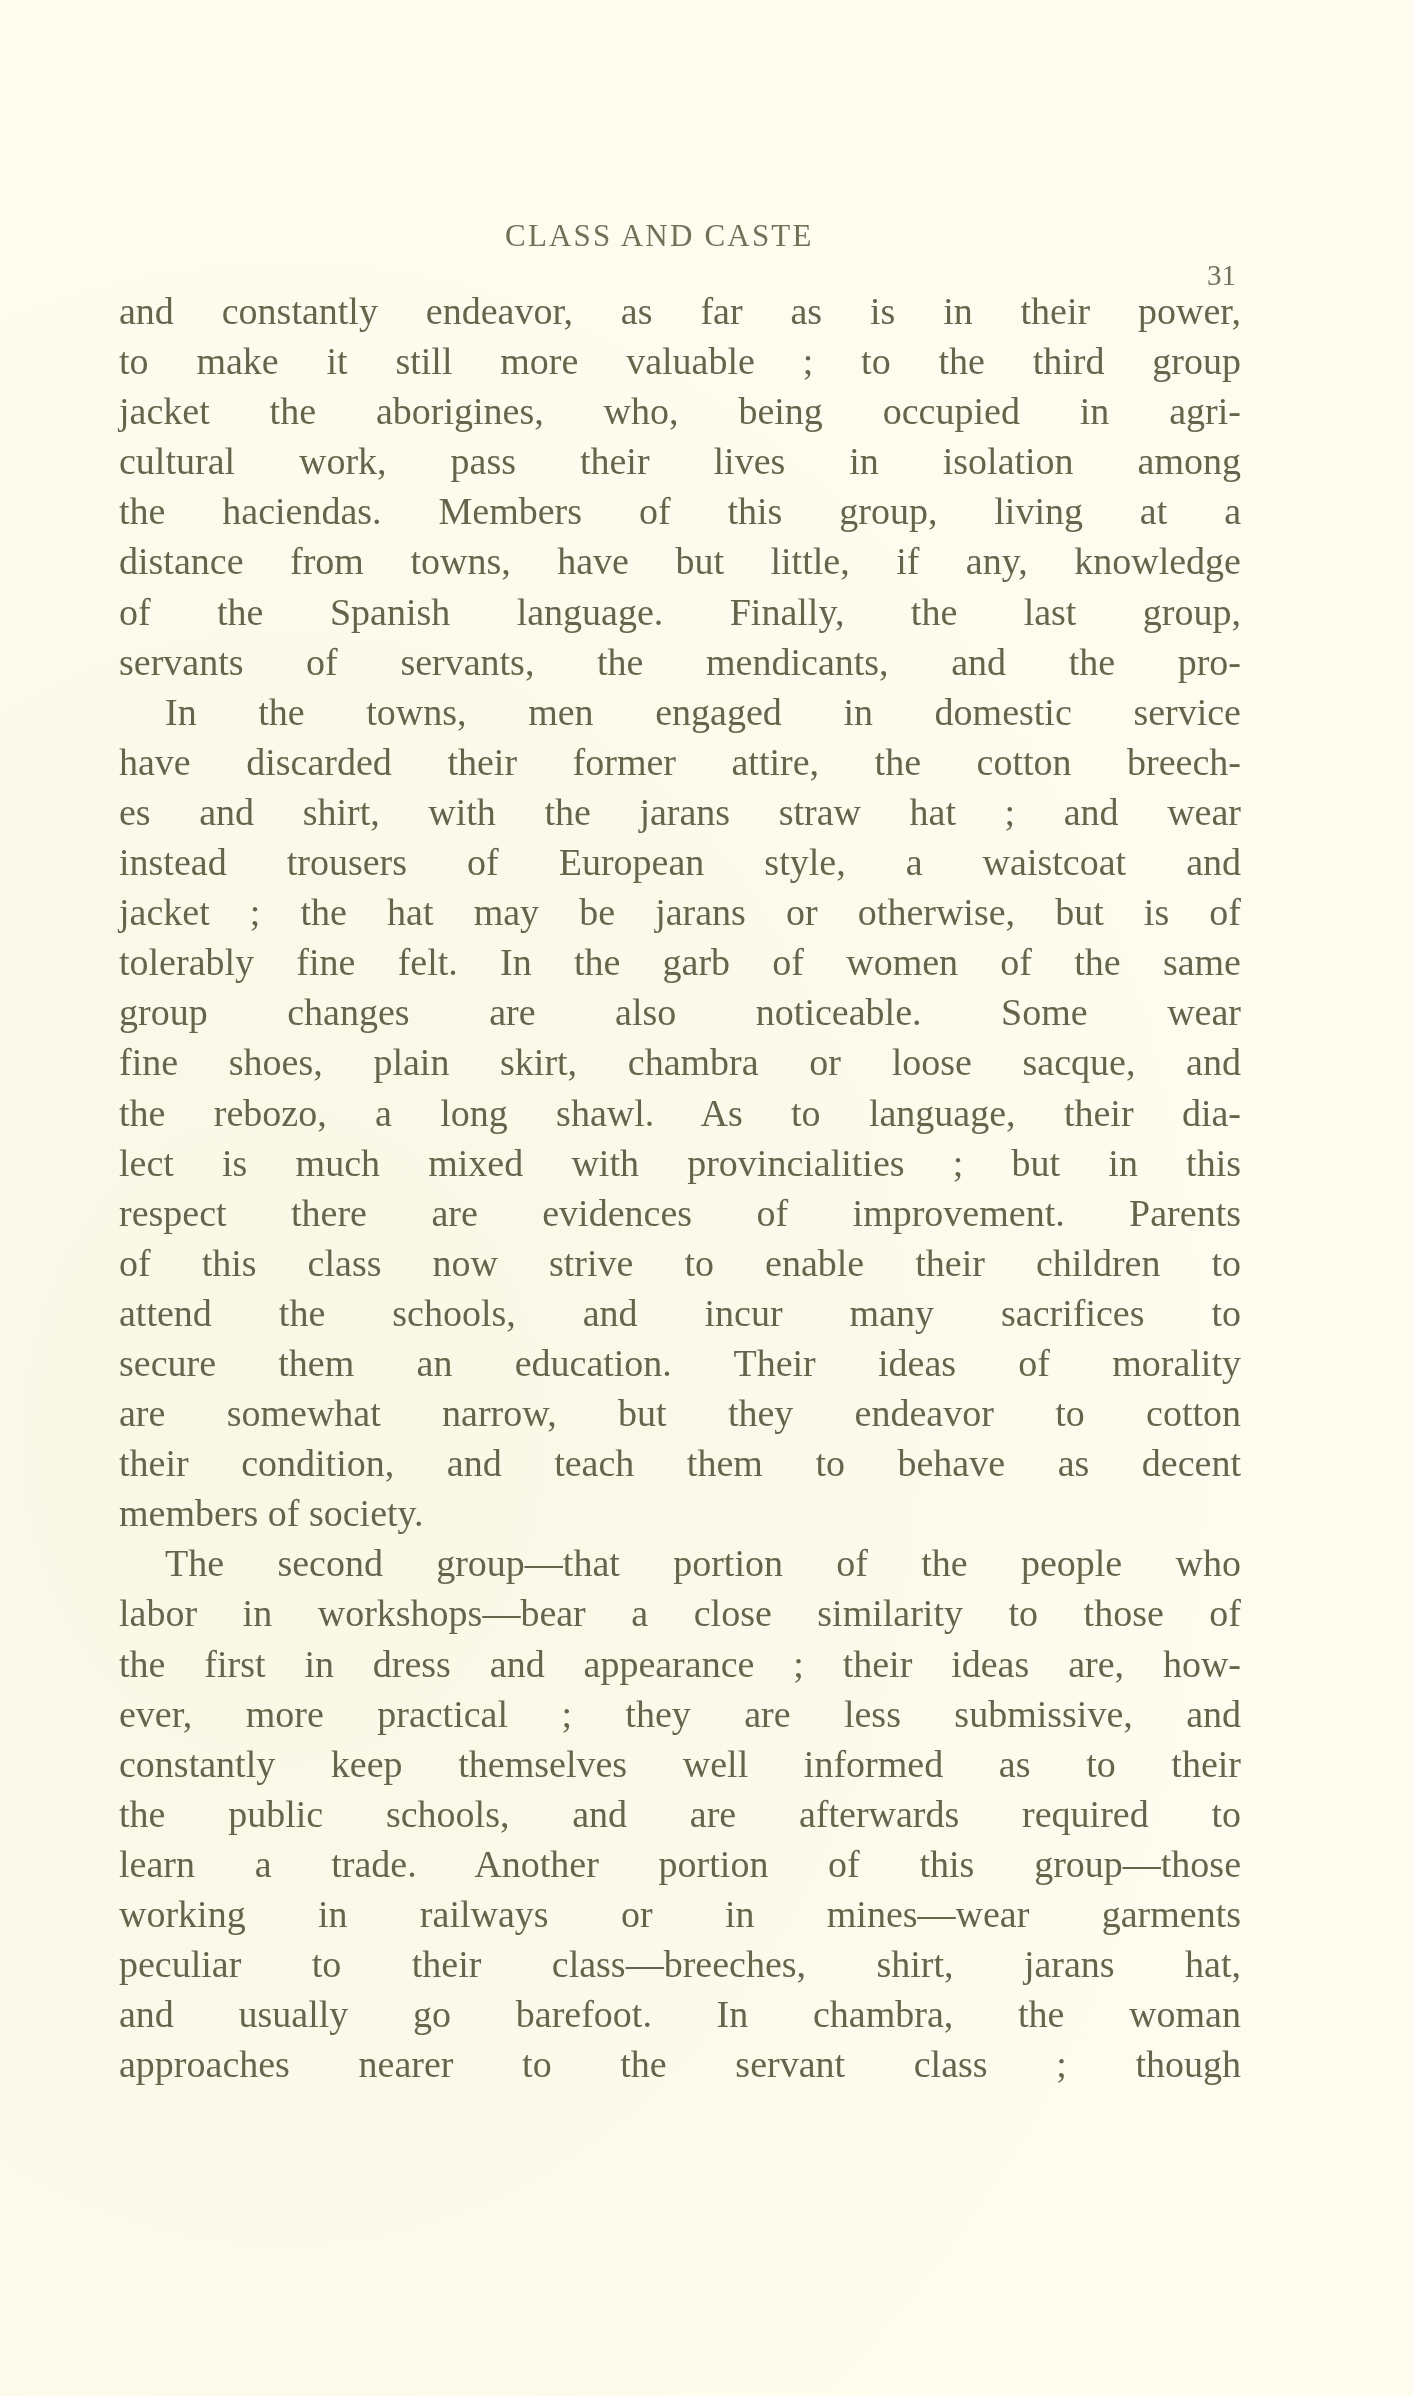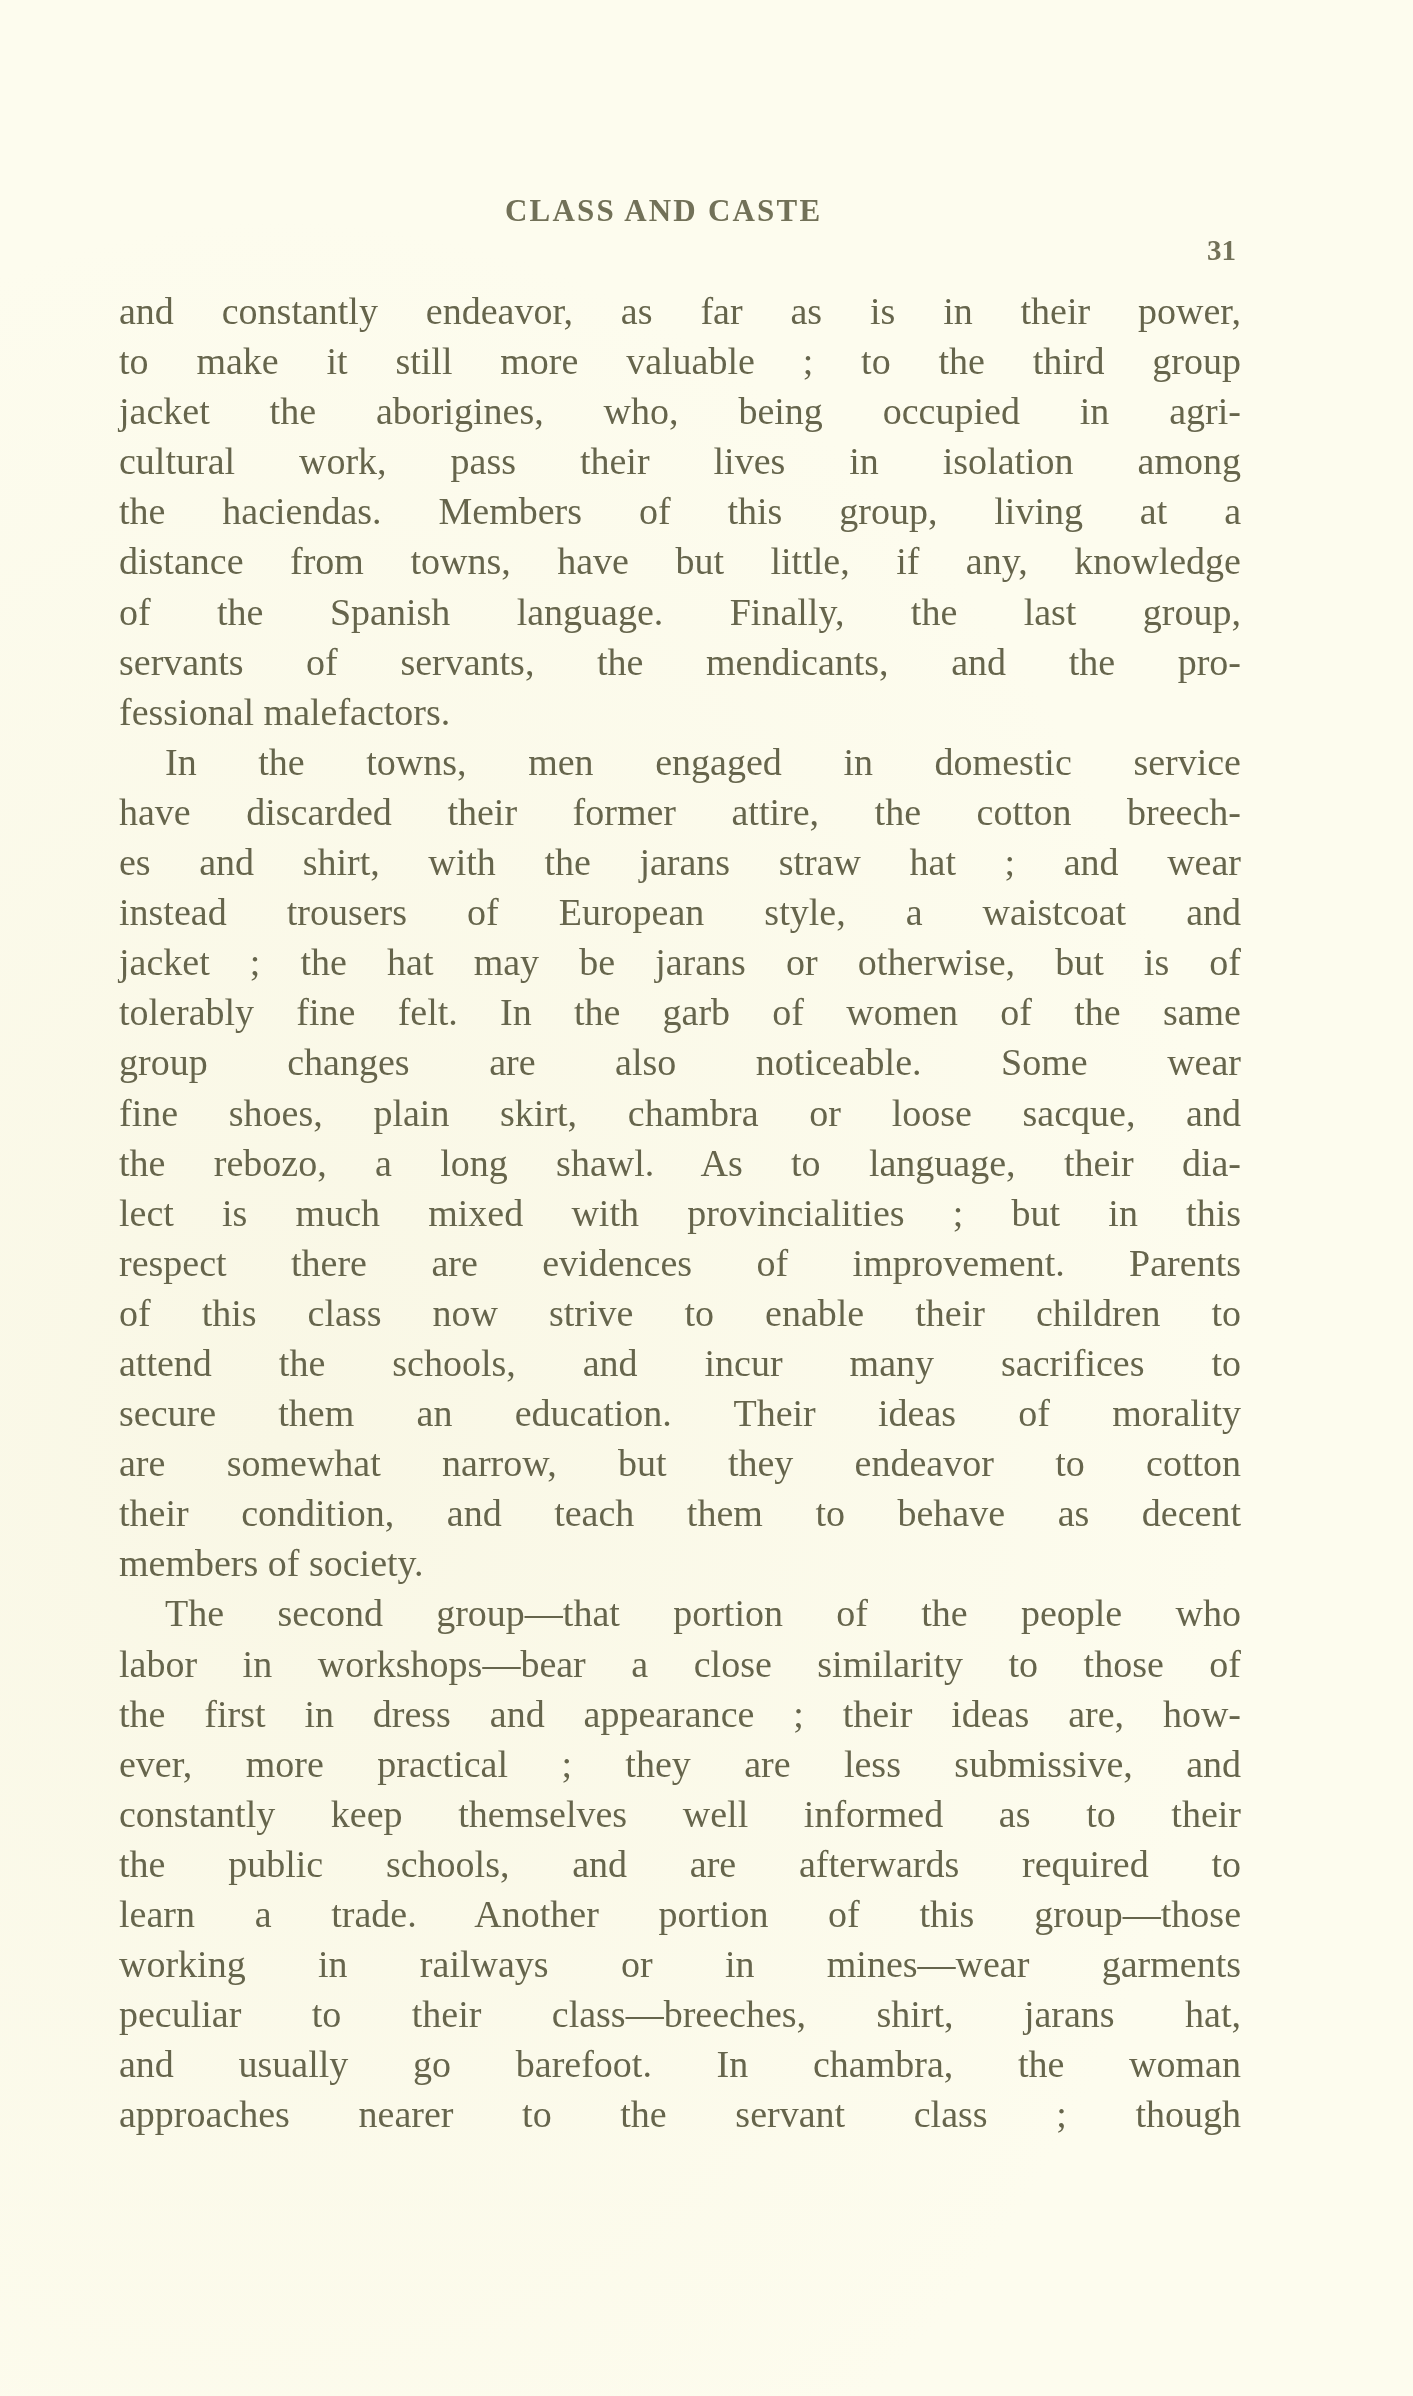--- a/index.html
+++ b/index.html
@@ -18,25 +18,24 @@
   .page {
     position: absolute;
     left: 0; top: 0;
     width: 1413px; height: 2396px;
     background:
       radial-gradient(ellipse at 20% 60%, rgba(245,242,220,0.5), rgba(253,252,238,0) 60%),
       #fdfcee;
   }
   .running-head {
     position: absolute;
-    top: 193px;
+    top: 218px;
     left: 112px;
     width: 1124px;
     height: 36px;
-    font-weight: bold;
   }
   .running-title {
     position: absolute;
     left: 393px;
     top: 0;
     font-size: 31px;
     letter-spacing: 2.2px;
     line-height: 36px;
     color: #727158;
     transform: scaleY(1.0);
@@ -86,21 +85,20 @@
   <div class="body-text" id="body-text">
       <div>
         <span class="line">and constantly endeavor, as far as is in their power,</span>
         <span class="line">to make it still more valuable ; to the third group</span>
         <span class="line">jacket the aborigines, who, being occupied in agri-</span>
         <span class="line">cultural work, pass their lives in isolation among</span>
         <span class="line">the haciendas. Members of this group, living at a</span>
         <span class="line">distance from towns, have but little, if any, knowledge</span>
         <span class="line">of the Spanish language. Finally, the last group,</span>
         <span class="line">servants of servants, the mendicants, and the pro-</span>
-        <span class="line last">fessional malefactors.</span>
       </div>
       <div>
         <span class="line indent">In the towns, men engaged in domestic service</span>
         <span class="line">have discarded their former attire, the cotton breech-</span>
         <span class="line">es and shirt, with the jarans straw hat ; and wear</span>
         <span class="line">instead trousers of European style, a waistcoat and</span>
         <span class="line">jacket ; the hat may be jarans or otherwise, but is of</span>
         <span class="line">tolerably fine felt. In the garb of women of the same</span>
         <span class="line">group changes are also noticeable. Some wear</span>
         <span class="line">fine shoes, plain skirt, chambra or loose sacque, and</span>

